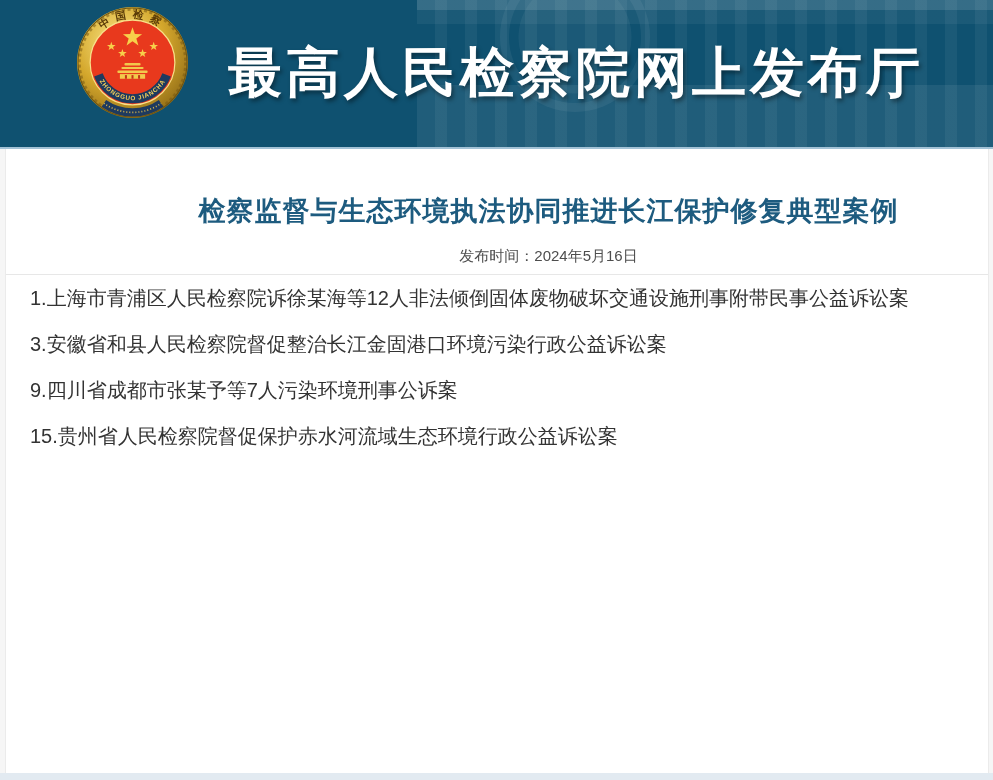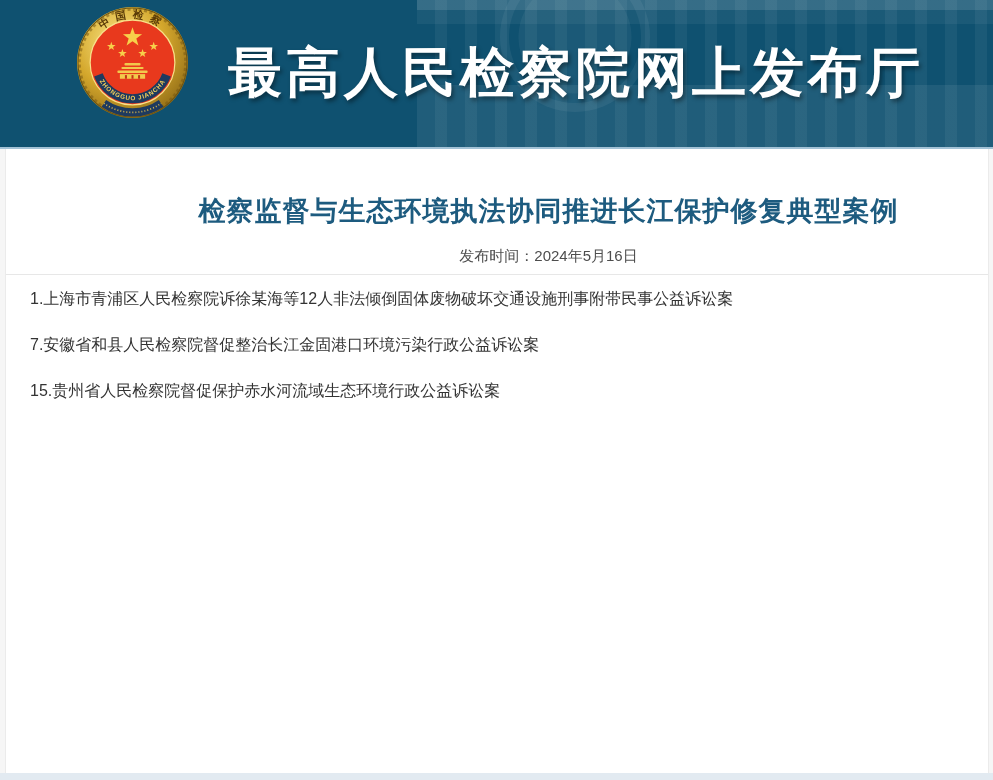--- a/index.html
+++ b/index.html
@@ -55,21 +55,21 @@
   }
   .publish-time {
     margin-top: 19px; text-align: center;
     position: relative; left: 52px;
     font-size: 15px; line-height: 18px; color: #4d4d4d;
   }
   .divider { margin-top: 9px; border-bottom: 1px solid #e7e7e7; height: 0; }
 
   .case-list { margin: 0; padding: 0 30px; list-style: none; }
   .case-item {
-    font-size: 16px; line-height: 17px; color: #333333;
+    font-size: 20px; line-height: 17px; color: #333333;
     padding: 15px 0 14px 0;
   }
 
   
   .edge-left {
     position: absolute; left: 0; top: 149px; bottom: 0; width: 5px;
     background: #f6f6f6; border-right: 1px solid #ebebeb;
   }
   .edge-right {
     position: absolute; right: 0; top: 149px; bottom: 0; width: 4px;
@@ -141,21 +141,22 @@
     <h1 class="banner-title">最高人民检察院网上发布厅</h1>
   </header>
 
   <main>
     <h2 class="article-title">检察监督与生态环境执法协同推进长江保护修复典型案例</h2>
     <div class="publish-time">发布时间：2024年5月16日</div>
     <div class="divider"></div>
 
     <ul class="case-list">
       <li class="case-item">1.上海市青浦区人民检察院诉徐某海等12人非法倾倒固体废物破坏交通设施刑事附带民事公益诉讼案</li>
-      <li class="case-item">7.安徽省和县人民检察院督促整治长江金固港口环境污染行政公益诉讼案</li>
+      <li class="case-item">3.安徽省和县人民检察院督促整治长江金固港口环境污染行政公益诉讼案</li>
+      <li class="case-item">9.四川省成都市张某予等7人污染环境刑事公诉案</li>
       <li class="case-item">15.贵州省人民检察院督促保护赤水河流域生态环境行政公益诉讼案</li>
     </ul>
   </main>
 
   <div class="edge-left"></div>
   <div class="edge-right"></div>
   <div class="bottom-band"></div>
 
 </div>
 

